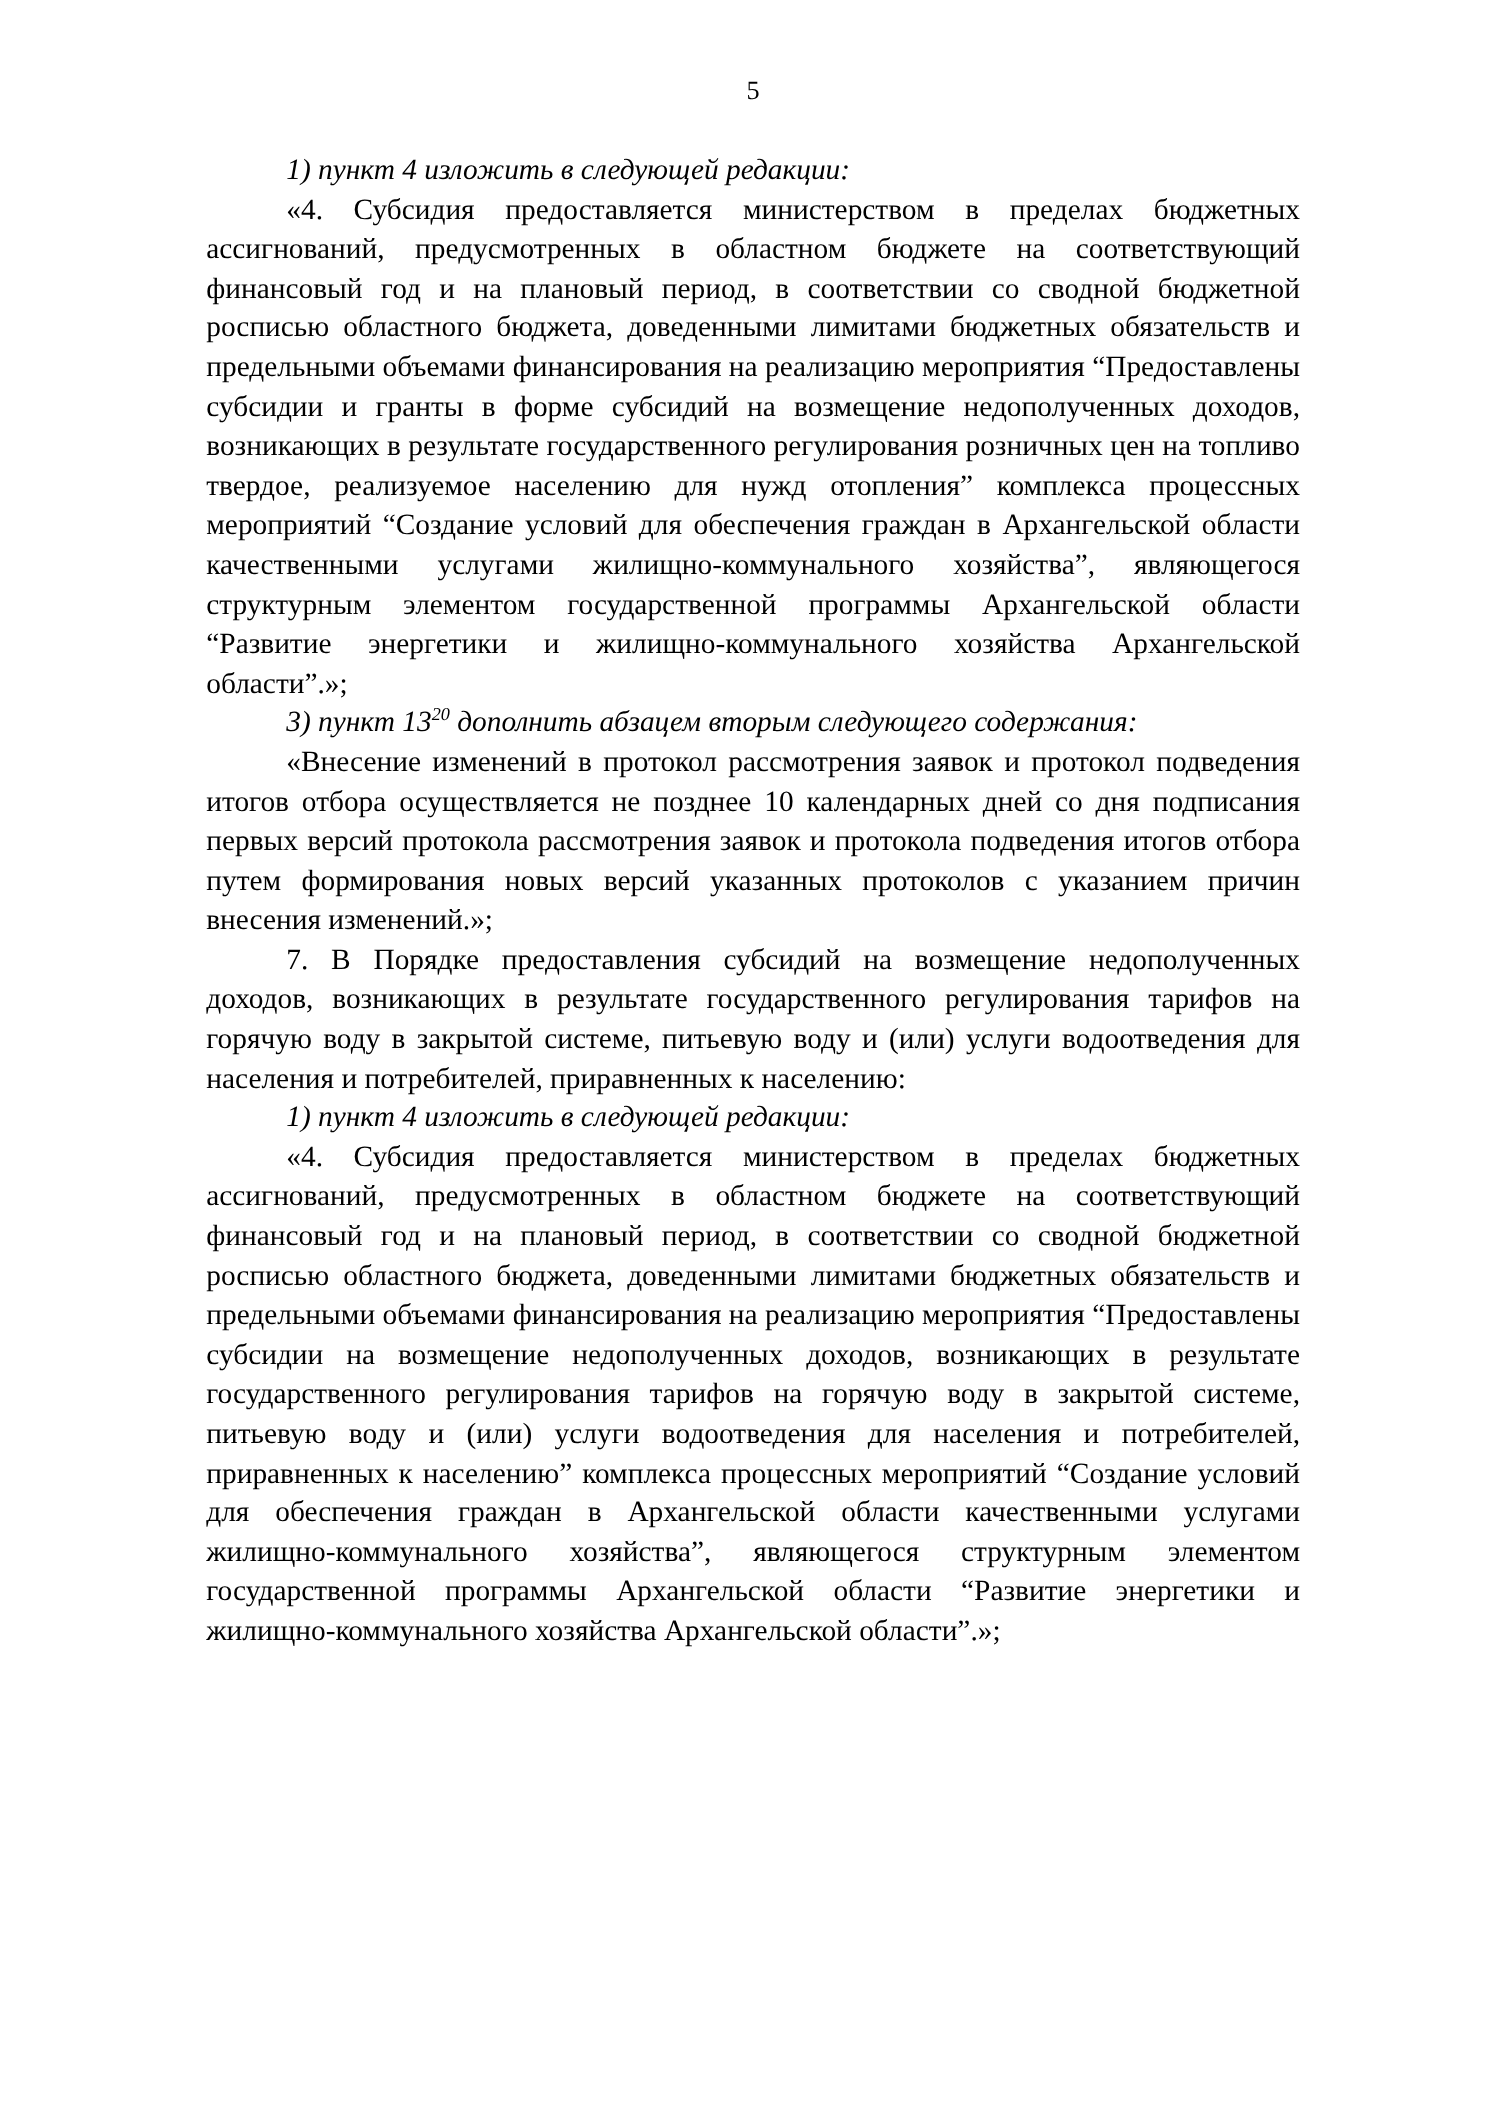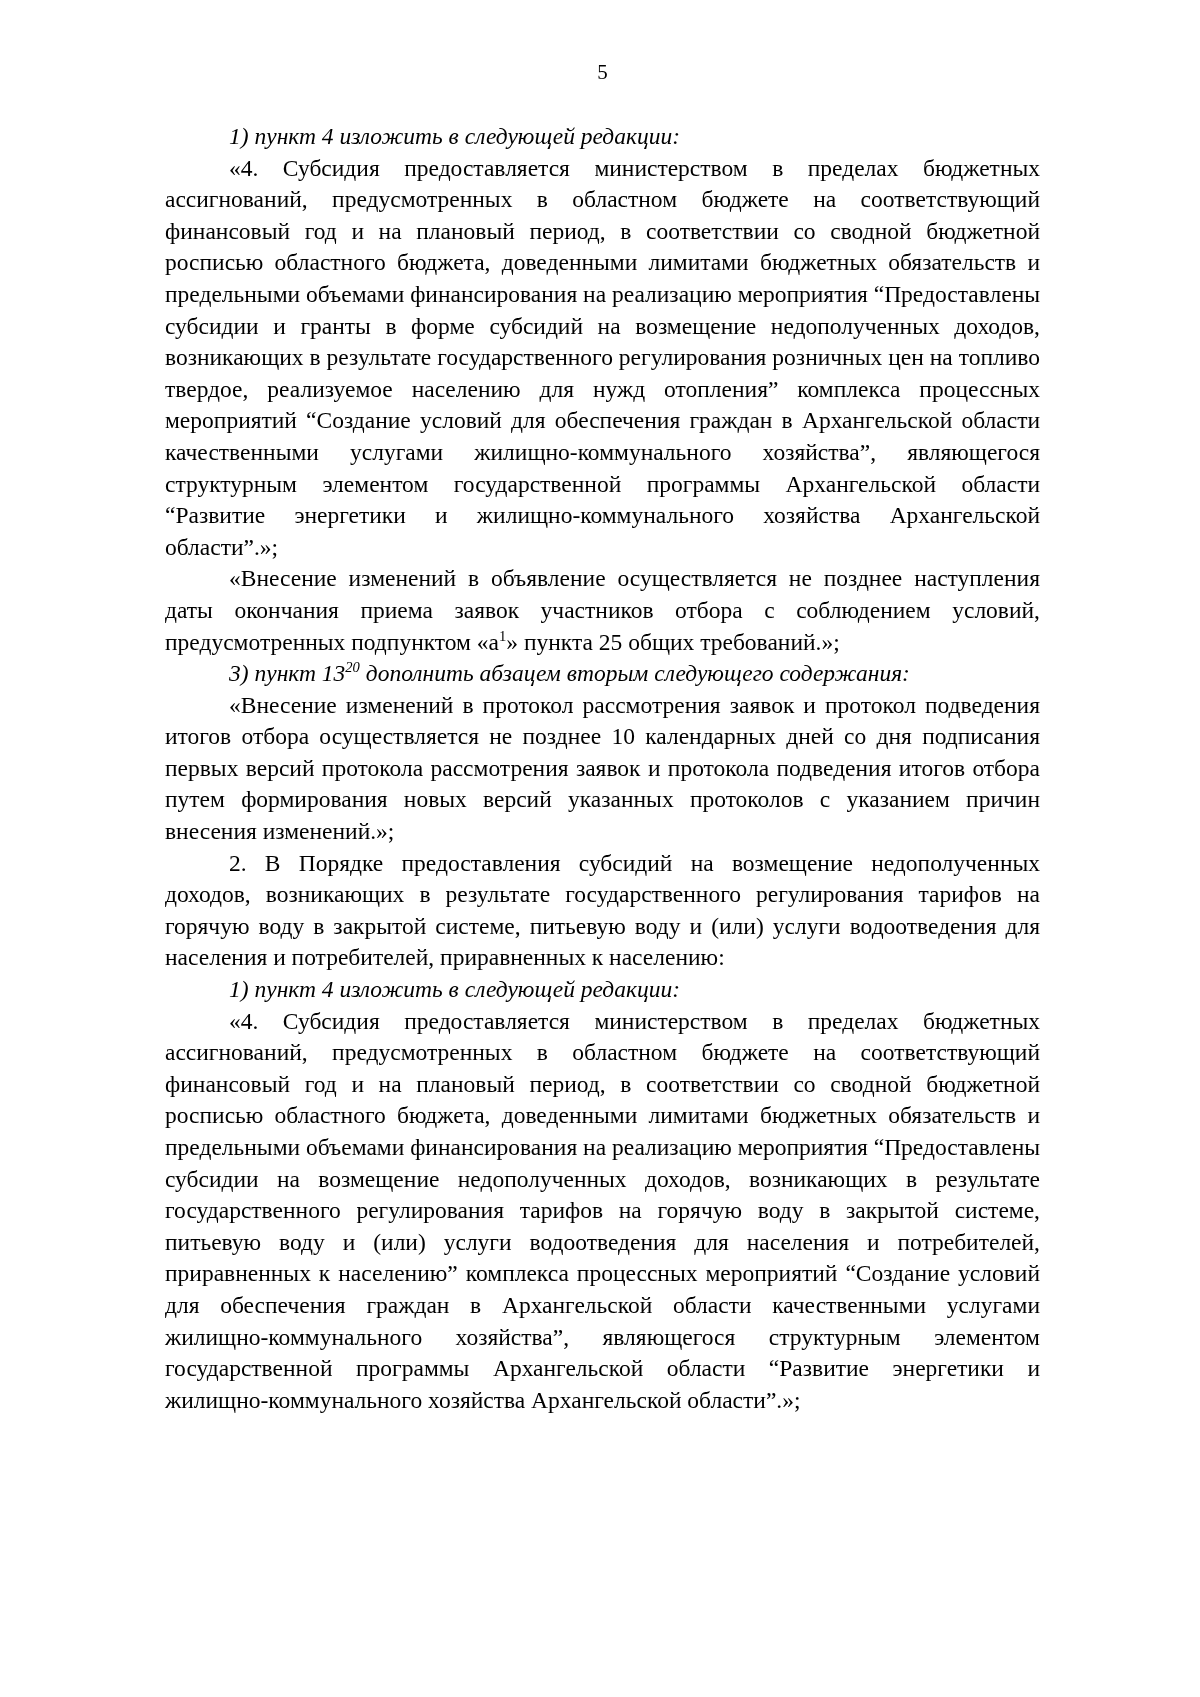--- a/index.html
+++ b/index.html
@@ -49,21 +49,20 @@
 </head>
 <body>
 
 <div class="page">
 
   <div class="page-number">5</div>
 
   <div class="doc-body">
     <p class="para nojust">1) пункт 4 изложить в следующей редакции:</p>
     <p class="para">«4. Субсидия предоставляется министерством в пределах бюджетных ассигнований, предусмотренных в областном бюджете на соответствующий финансовый год и на плановый период, в соответствии со сводной бюджетной росписью областного бюджета, доведенными лимитами бюджетных обязательств и предельными объемами финансирования на реализацию мероприятия “Предоставлены субсидии и гранты в форме субсидий на возмещение недополученных доходов, возникающих в результате государственного регулирования розничных цен на топливо твердое, реализуемое населению для нужд отопления” комплекса процессных мероприятий “Создание условий для обеспечения граждан в Архангельской области качественными услугами жилищно-коммунального хозяйства”, являющегося структурным элементом государственной программы Архангельской области “Развитие энергетики и жилищно-коммунального хозяйства Архангельской области”.»;</p>
-    <p class="para">«Внесение изменений в объявление осуществляется не позднее наступления даты окончания приема заявок участников отбора с соблюдением условий, предусмотренных подпунктом «а<sup>1</sup>» пункта 25 общих требований.»;</p>
     <p class="para nojust">3) пункт 13<sup>20</sup> дополнить абзацем вторым следующего содержания:</p>
     <p class="para">«Внесение изменений в протокол рассмотрения заявок и протокол подведения итогов отбора осуществляется не позднее 10 календарных дней со дня подписания первых версий протокола рассмотрения заявок и протокола подведения итогов отбора путем формирования новых версий указанных протоколов с указанием причин внесения изменений.»;</p>
-    <p class="para">2. В Порядке предоставления субсидий на возмещение недополученных доходов, возникающих в результате государственного регулирования тарифов на горячую воду в закрытой системе, питьевую воду и (или) услуги водоотведения для населения и потребителей, приравненных к населению:</p>
+    <p class="para">7. В Порядке предоставления субсидий на возмещение недополученных доходов, возникающих в результате государственного регулирования тарифов на горячую воду в закрытой системе, питьевую воду и (или) услуги водоотведения для населения и потребителей, приравненных к населению:</p>
     <p class="para nojust">1) пункт 4 изложить в следующей редакции:</p>
     <p class="para">«4. Субсидия предоставляется министерством в пределах бюджетных ассигнований, предусмотренных в областном бюджете на соответствующий финансовый год и на плановый период, в соответствии со сводной бюджетной росписью областного бюджета, доведенными лимитами бюджетных обязательств и предельными объемами финансирования на реализацию мероприятия “Предоставлены субсидии на возмещение недополученных доходов, возникающих в результате государственного регулирования тарифов на горячую воду в закрытой системе, питьевую воду и (или) услуги водоотведения для населения и потребителей, приравненных к населению” комплекса процессных мероприятий “Создание условий для обеспечения граждан в Архангельской области качественными услугами жилищно-коммунального хозяйства”, являющегося структурным элементом государственной программы Архангельской области “Развитие энергетики и жилищно-коммунального хозяйства Архангельской области”.»;</p>
   </div>
 
 </div>
 
 </body></html>

